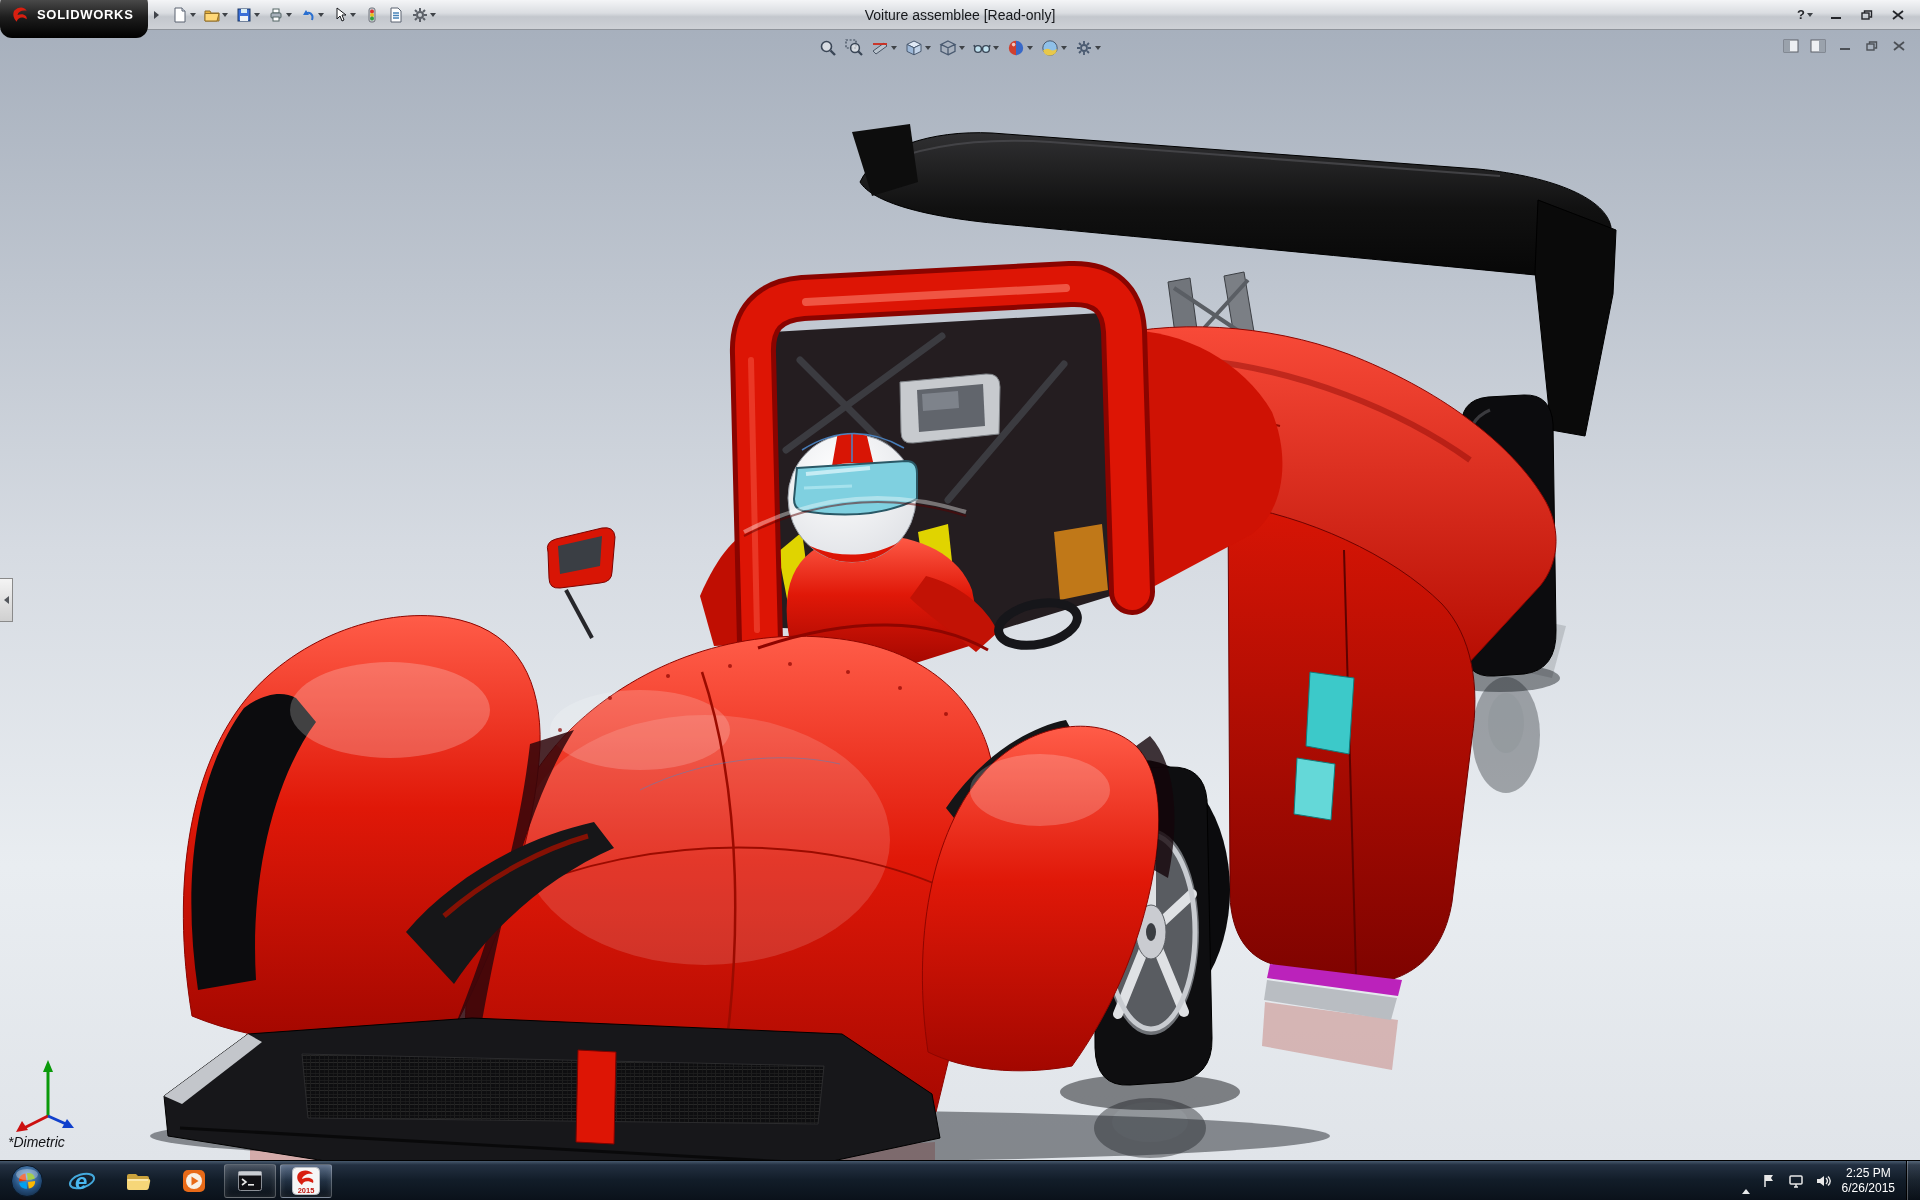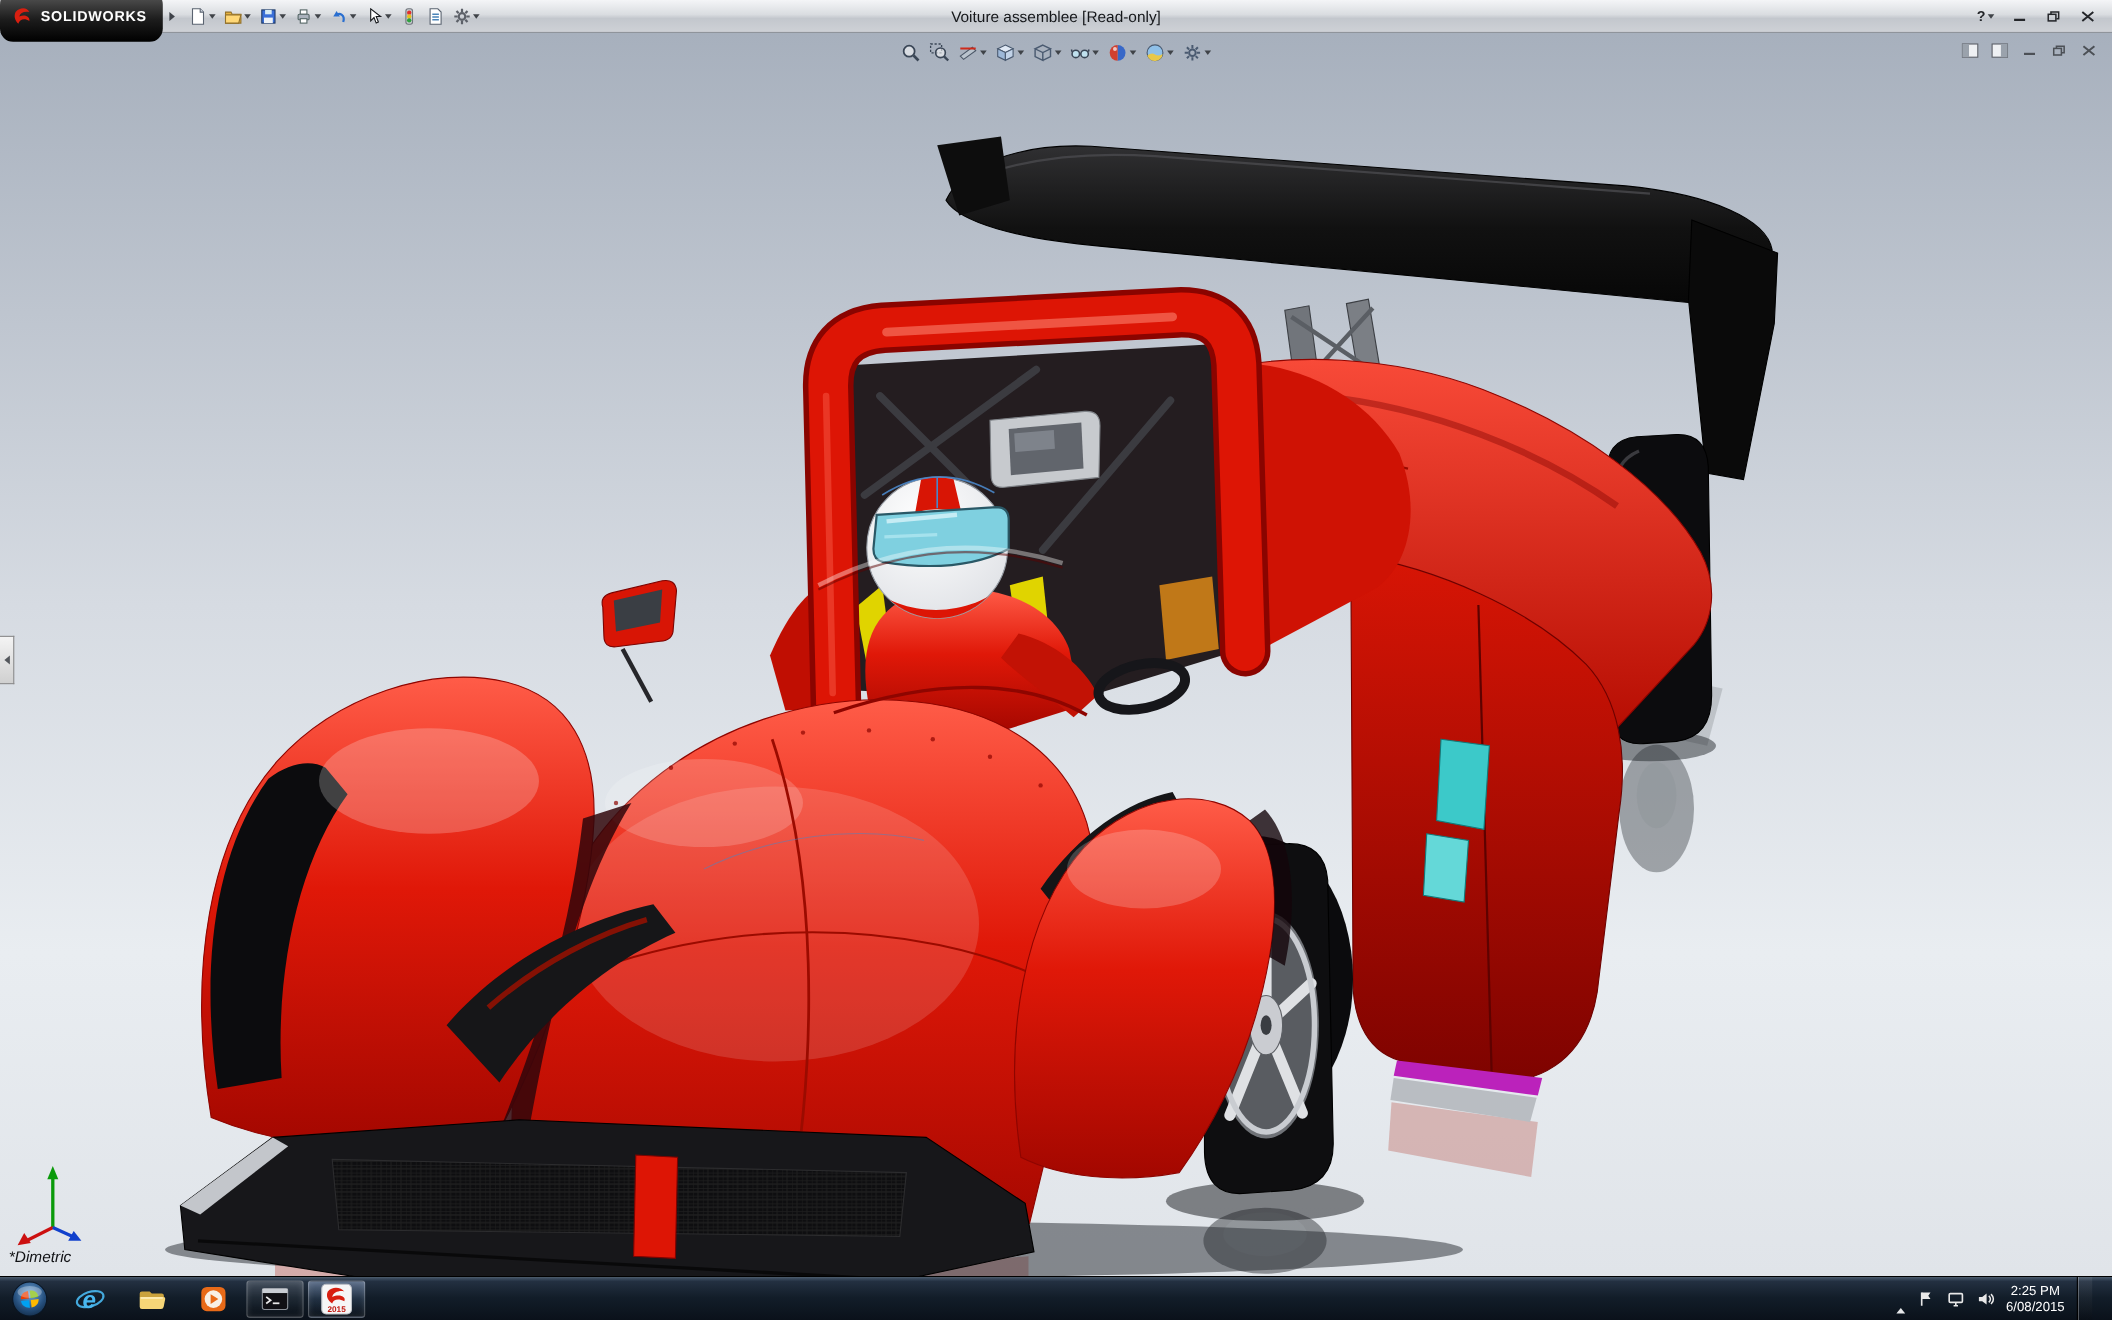--- a/index.html
+++ b/index.html
@@ -47,21 +47,21 @@
   
   .taskbar { position:absolute; left:0; bottom:0; width:1920px; height:40px; display:flex; align-items:center;
              background:linear-gradient(#47596d,#233041 10%,#121d29 48%,#0a111a);
              border-top:1px solid #000; z-index:40; }
   .start { width:54px; height:40px; display:flex; align-items:center; justify-content:center; }
   .task-btn { width:52px; height:34px; margin:3px 2px; display:flex; align-items:center; justify-content:center; border-radius:3px; }
   .task-btn.open { border:1px solid rgba(255,255,255,.28);
                    background:linear-gradient(rgba(255,255,255,.15),rgba(255,255,255,.05) 50%,rgba(0,0,0,.14));
                    box-shadow:inset 0 0 6px rgba(255,255,255,.14); }
   .task-btn.active { background:linear-gradient(rgba(185,212,255,.38),rgba(120,160,210,.16) 50%,rgba(0,0,0,.1)); }
-  .tray { margin-left:auto; display:flex; align-items:center; gap:11px; height:40px; padding-right:18px; }
+  .tray { margin-left:auto; display:flex; align-items:center; gap:11px; height:40px; padding-right:0; }
   .tray-caret { width:0; height:0; border-left:4px solid transparent; border-right:4px solid transparent;
                 border-bottom:5px solid #e6e8ea; }
   .clock { color:#fff; font-size:12px; text-align:center; line-height:1.25; }
   .show-desktop { width:14px; height:40px; border-left:1px solid #000;
                   box-shadow:inset 1px 0 0 rgba(255,255,255,.28);
                   background:linear-gradient(rgba(255,255,255,.08),rgba(0,0,0,.12)); }
 </style>
 </head>
 <body>
 
@@ -563,18 +563,18 @@
         </svg>
       </div>
       <div>
         <svg width="16" height="16" viewBox="0 0 16 16">
           <path d="M2 6v4h3l4 3V3L5 6z" fill="#e8e8e8"></path>
           <path d="M11 5q3 3 0 6M13 3.5q4.5 4.5 0 9" stroke="#e8e8e8" stroke-width="1.4" fill="none"></path>
         </svg>
       </div>
       <div class="clock">
         <div>2:25 PM</div>
-        <div>6/08/2015</div>
+        <div>6/26/2015</div>
       </div>
       <div class="show-desktop"></div>
     </div>
   </footer>
 </div>
 
 </body></html>

